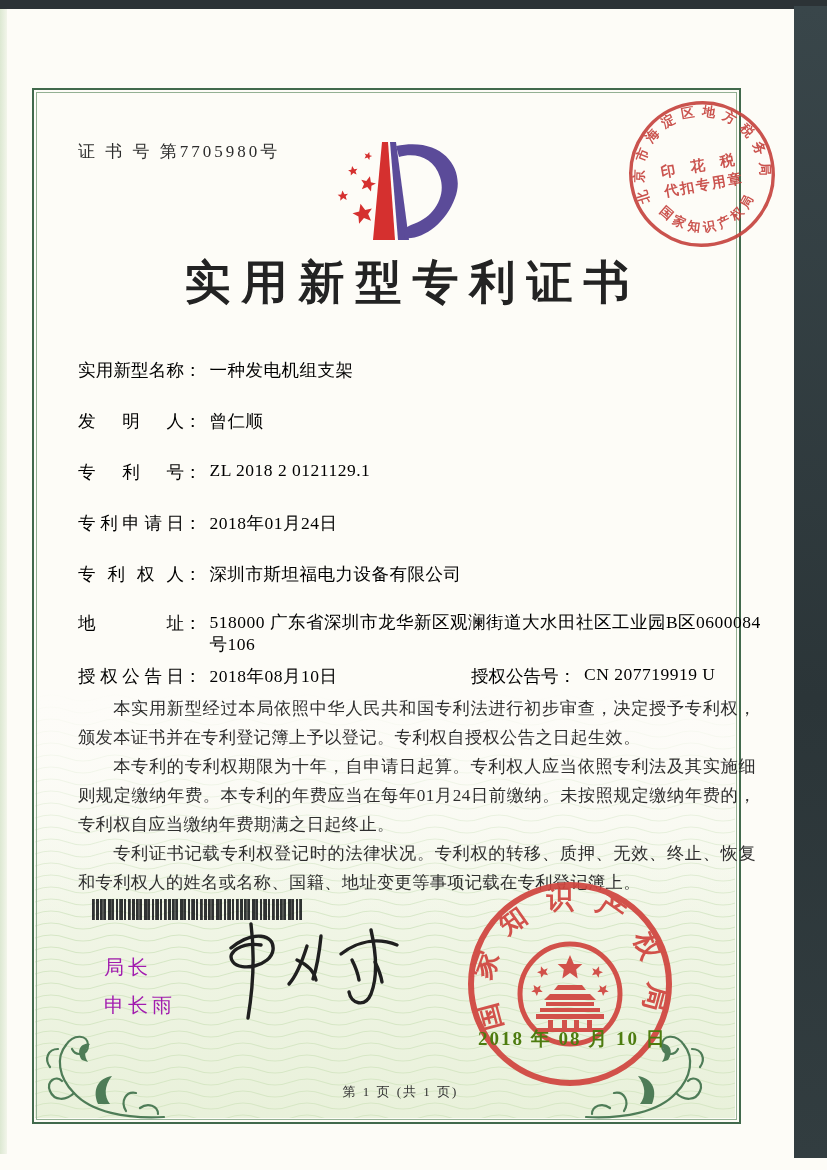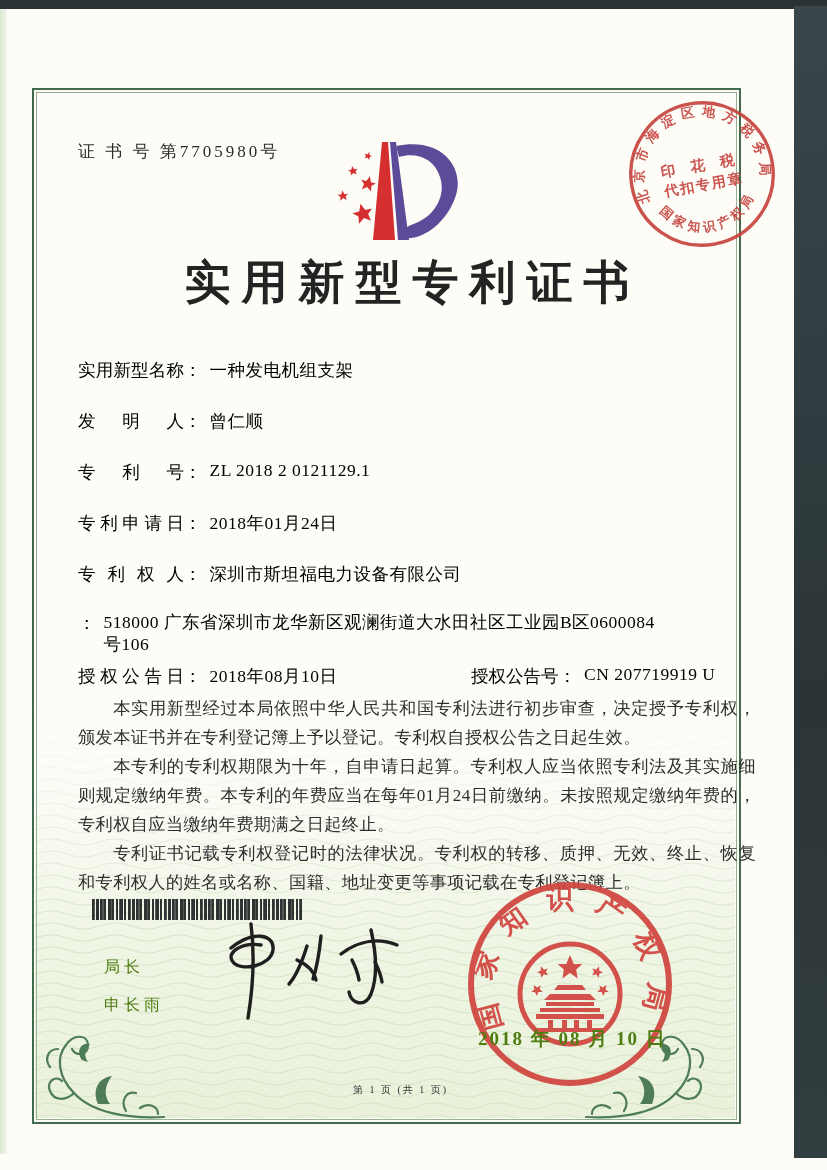--- a/index.html
+++ b/index.html
@@ -44,27 +44,27 @@
   .paras{position:absolute;left:62px;top:694px;width:678px;color:#2e2e2e;}
   .paras p{margin:0;font-size:17.2px;line-height:29px;text-indent:2.05em;text-align:justify;letter-spacing:.4px;}
 
   .barcode{position:absolute;left:76px;top:899px;width:210px;height:21px;opacity:.88;
     background:
       repeating-linear-gradient(90deg,#15181a 0 2px,transparent 2px 4px),
       repeating-linear-gradient(90deg,#15181a 0 1px,transparent 1px 6px),
       repeating-linear-gradient(90deg,rgba(20,22,24,.8) 0 3px,transparent 3px 9px);}
 
   .signer{position:absolute;left:88px;top:948px;font-family:"Liberation Sans","DejaVu Sans",sans-serif;
-          font-size:16px;letter-spacing:4px;color:#4d7c0f;line-height:38px;}
+          font-size:20px;letter-spacing:4px;color:#a21caf;line-height:38px;}
   .autograph{position:absolute;left:185px;top:918px;}
 
   .seal{position:absolute;left:448px;top:878px;}
   .seal-date{position:absolute;left:462px;top:1026px;font-size:19px;letter-spacing:2px;color:#4d7c0f;font-weight:600;}
 
-  .footer{position:absolute;left:32px;top:1083px;width:705px;text-align:center;font-size:10px;
+  .footer{position:absolute;left:32px;top:1083px;width:705px;text-align:center;font-size:13px;
           letter-spacing:2px;color:#333;}
 </style>
 </head>
 <body>
 
 <div class="scan">
 
   <div class="scan-top"></div>
   <div class="scan-right"></div>
   <div class="scan-left"></div>
@@ -168,20 +168,21 @@
       <span class="f-label">专利申请日</span>
         <span class="f-colon">：</span>
         <span class="f-value">2018年01月24日</span>
     </div>
     <div class="frow row5">
       <span class="f-label">专利权人</span>
         <span class="f-colon">：</span>
         <span class="f-value">深圳市斯坦福电力设备有限公司</span>
     </div>
     <div class="frow row6 addr">
+      <span class="f-label">地址</span>
         <span class="f-colon">：</span>
         <span class="f-value">518000 广东省深圳市龙华新区观澜街道大水田社区工业园B区0600084号106</span>
     </div>
     <div class="frow row7">
       <span class="f-label">授权公告日</span>
         <span class="f-colon">：</span>
         <span class="f-value">2018年08月10日</span>
     </div>
     <div class="frow row8">
       <span class="f-label">授权公告号</span>

